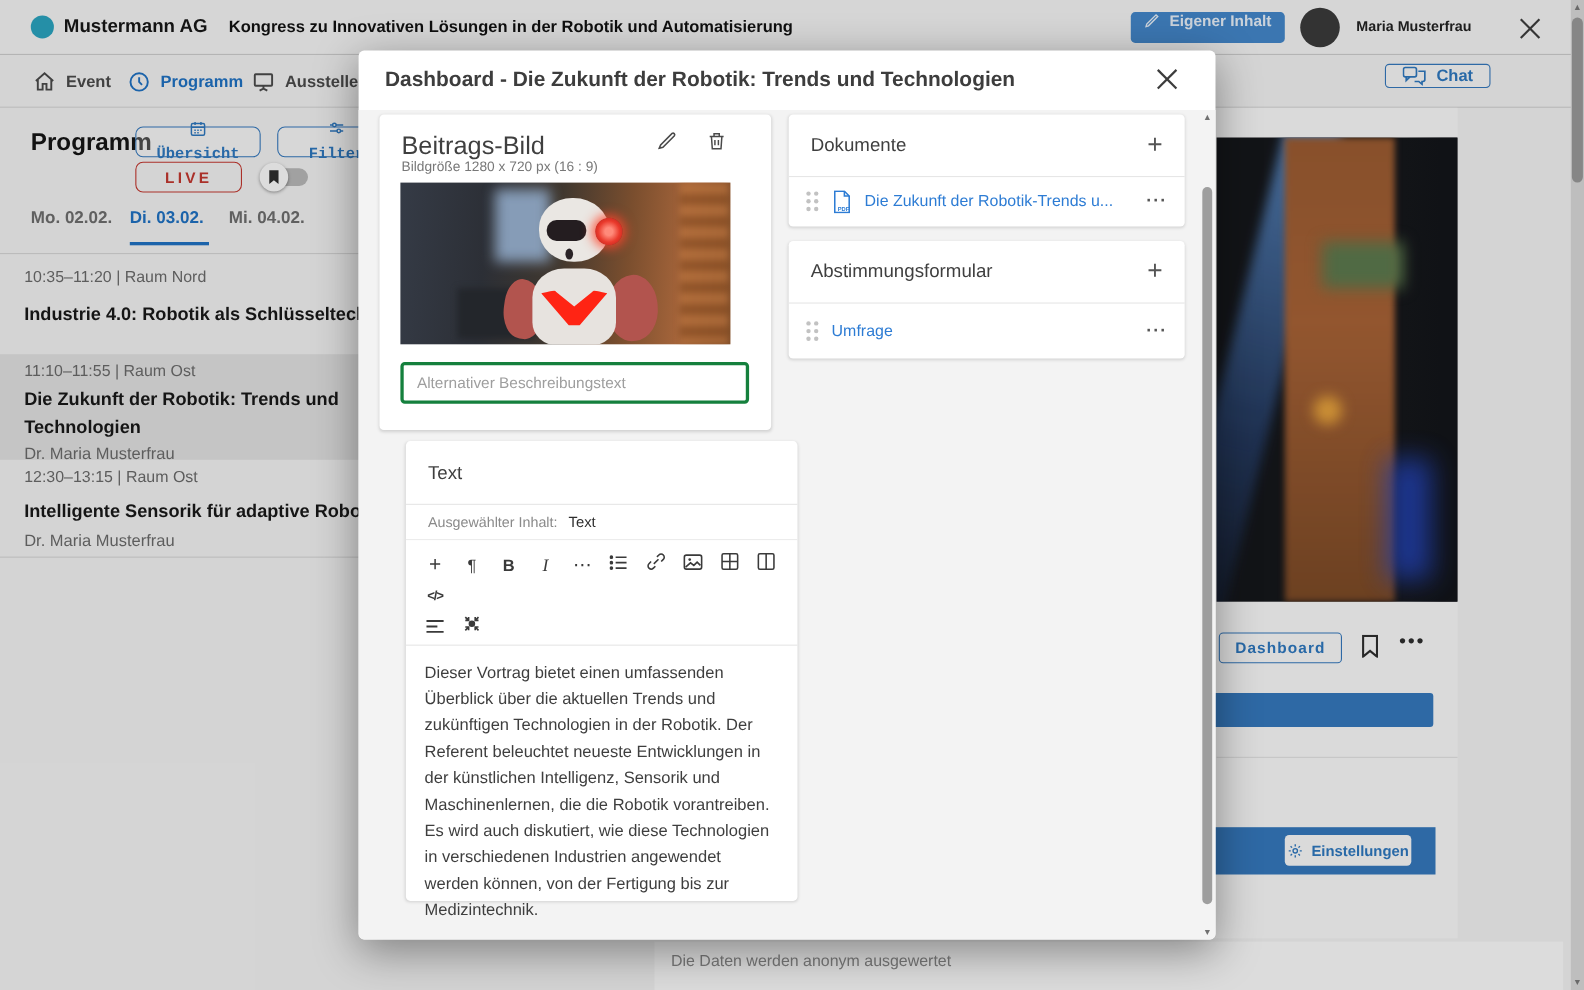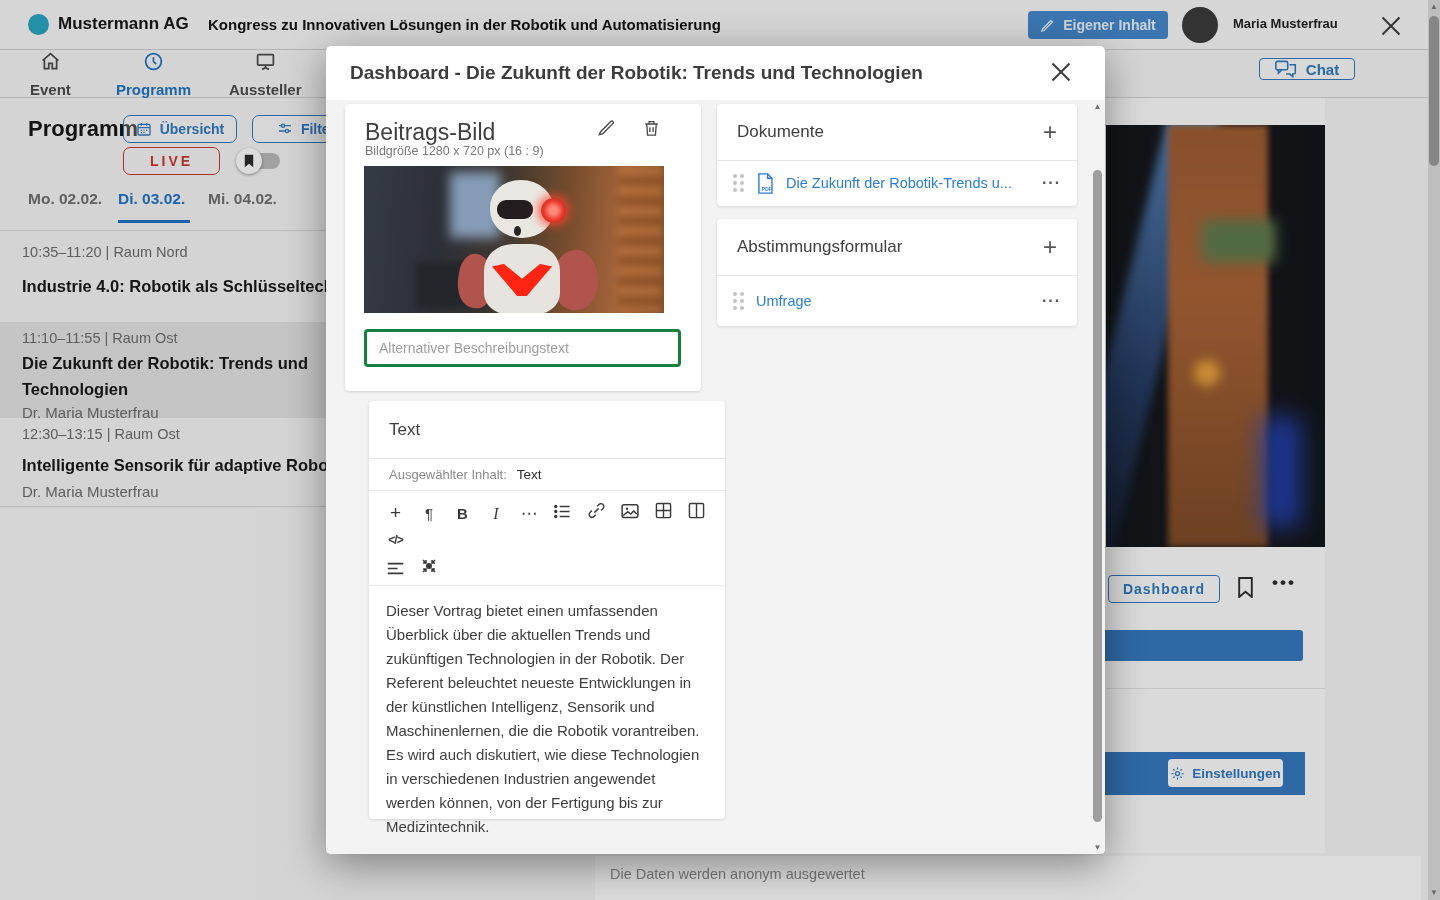--- a/index.html
+++ b/index.html
@@ -5,41 +5,41 @@
   * { margin:0; padding:0; box-sizing:border-box; }
   html,body { width:1440px; height:900px; overflow:hidden; background:#888; }
   body { font-family:"Liberation Sans", sans-serif; }
   .stage { position:relative; width:1440px; height:900px; background:#f4f4f4; overflow:hidden; }
 
   
   .topbar { position:absolute; left:0; top:0; width:1440px; height:50px; background:#f6f6f6; border-bottom:1px solid #cfcfcf; z-index:1; }
   .logo-circle { position:absolute; left:28px; top:14px; width:21px; height:21px; border-radius:50%; background:#2aa4c0; }
   .company { position:absolute; left:58px; top:14px; font-size:17px; font-weight:bold; color:#161616; }
   .event-title { position:absolute; left:208px; top:16px; font-size:15px; font-weight:bold; color:#111; }
-  .btn-own { position:absolute; left:1028px; top:11px; width:140px; height:28px; background:#4388cc; border:none; border-radius:4px; color:#eaf2fb; font-size:14px; font-weight:bold; display:flex; align-items:center; justify-content:center; gap:8px; font-family:inherit; }
+  .btn-own { position:absolute; left:1028px; top:11px; width:140px; height:28px; background:#4388cc; border:none; border-radius:4px; color:#eaf2fb; font-size:14px; font-weight:bold; display:flex; align-items:flex-start; justify-content:center; gap:8px; font-family:inherit; }
   .avatar { position:absolute; left:1182px; top:7px; width:36px; height:36px; border-radius:50%;
     background:
       radial-gradient(circle at 50% 34%, #e9c9a0 0%, #dab289 26%, #c99c72 36%, rgba(0,0,0,0) 37%),
       linear-gradient(180deg, #cdb584 0%, #b99e6e 30%, #6e6t5e 45%, #4a4a4a 60%, #303030 100%);
     background-color:#3a3a3a; }
   .username { position:absolute; left:1233px; top:16px; font-size:13px; font-weight:bold; color:#222; }
   .xicon { position:relative; width:22px; height:22px; display:inline-block; }
   .xicon:before,.xicon:after { content:""; position:absolute; left:-1px; top:10px; width:24px; height:2px; background:#3c3c3c; }
   .xicon:before { transform:rotate(45deg); } .xicon:after { transform:rotate(-45deg); }
   .header-close { position:absolute; left:1380px; top:15px; background:none; border:none; cursor:pointer; }
 
   .navbar { position:absolute; left:0; top:51px; width:1440px; height:47px; background:#f4f4f4; border-bottom:1px solid #d4d4d4; z-index:1; }
-  .nav-tab { position:absolute; top:0; height:47px; display:flex; align-items:center; gap:9px; font-size:15px; font-weight:bold; color:#4a4a4a; background:none; border:none; font-family:inherit;flex-direction:column; }
+  .nav-tab { position:absolute; top:0; height:47px; display:flex; align-items:center; gap:9px; font-size:15px; font-weight:bold; color:#4a4a4a; background:none; border:none; font-family:inherit; }
   .nav-tab.active { color:#1f72c4; }
   .nav-tab svg { display:block; }
   .btn-chat { position:absolute; left:1259px; top:7px; width:96px; height:22px; border:1px solid #3579be; border-radius:4px; background:rgba(255,255,255,.35); color:#2e78c0; font-size:15px; font-weight:bold; display:flex; align-items:center; justify-content:center; gap:9px; font-family:inherit; }
 
   .program-panel { position:absolute; left:0; top:98px; width:344px; height:802px; background:#f4f4f4; overflow:hidden; z-index:1; }
   .prog-title { position:absolute; left:28px; top:18px; font-size:22px; font-weight:bold; color:#141414; }
-  .btn-outline-blue { border:1px solid #3579be; background:rgba(255,255,255,.25); color:#2e78c0; font-weight:bold; border-radius:7px; display:flex; align-items:center; justify-content:center; gap:8px; font-family:Liberation Sans, sans-serif; }
+  .btn-outline-blue { border:1px solid #3579be; background:rgba(255,255,255,.25); color:#2e78c0; font-weight:bold; border-radius:7px; display:flex; align-items:center; justify-content:center; gap:8px; font-family:Liberation Mono, monospace;flex-direction:column; }
   .btn-overview { position:absolute; left:123px; top:17px; width:114px; height:28px; font-size:14px; }
   .btn-filter { position:absolute; left:252px; top:17px; width:108px; height:28px; font-size:14px; }
   .btn-live { position:absolute; left:123px; top:49px; width:97px; height:28px; border:1px solid #c4372f; border-radius:7px; background:transparent; color:#c4372f; font-weight:bold; font-size:14px; letter-spacing:3px; font-family:inherit; }
   .bm-toggle { position:absolute; left:236px; top:53px; width:44px; height:20px; }
   .bm-track { position:absolute; left:6px; top:2px; width:38px; height:16px; border-radius:9px; background:#b9b9b9; }
   .bm-knob { position:absolute; left:0; top:-3px; width:26px; height:26px; border-radius:50%; background:#fdfdfd; box-shadow:0 1px 3px rgba(0,0,0,.4); display:flex; align-items:center; justify-content:center; }
   .day-tabs { position:absolute; left:0; top:92px; width:344px; height:36px; }
   .day-tab { position:absolute; top:0; font-size:15.5px; font-weight:bold; color:#6e6e6e; background:none; border:none; font-family:inherit; }
   .day-tab.active { color:#1f72c4; }
   .day-underline { position:absolute; left:118px; top:30px; width:72px; height:3px; background:#1f72c4; }

